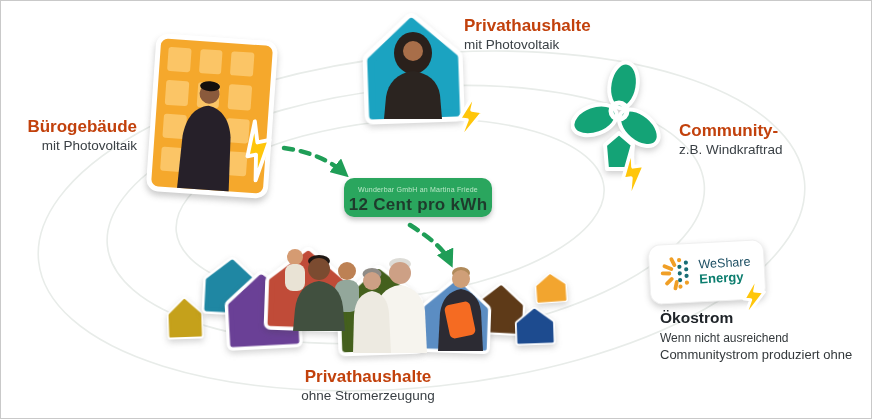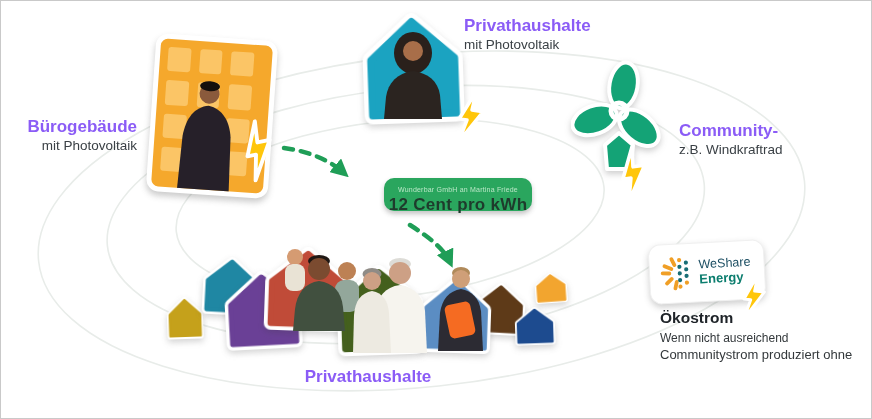--- a/index.html
+++ b/index.html
@@ -4,21 +4,21 @@
 <style>
   html,body{margin:0;padding:0;background:#fff;}
   #canvas{
     position:relative;width:870px;height:417px;background:#ffffff;
     border:1px solid #c9c9c9;overflow:hidden;
     font-family:"Liberation Sans",sans-serif;
   }
   svg{display:block;}
   .abs{position:absolute;}
   
-  .label .t{font-weight:bold;font-size:17px;color:#8b5cf6;line-height:1.12;}
+  .label .t{font-weight:bold;font-size:17px;color:#c2410c;line-height:1.12;}
   .label .s{font-size:13.5px;color:#3a4045;line-height:1.3;margin-top:1px;}
   .label.right{text-align:right;}
   .label.center{text-align:center;}
   
   .office{
     left:150px;top:36px;width:112px;height:148px;
     background:#f5a82c;border:5px solid #fff;border-radius:12px;
     transform:rotate(4deg);overflow:hidden;
     box-shadow:0 4px 6px rgba(70,70,70,.28);z-index:4;
   }
@@ -30,24 +30,23 @@
   
   .shadow{filter:drop-shadow(0 3px 3px rgba(60,60,60,.25));}
   
   .bolt polygon{fill:#ffc60b;stroke:#ffffff;stroke-width:4;stroke-linejoin:round;}
   
   .house{overflow:visible;filter:drop-shadow(0 3px 3px rgba(60,60,60,.22));}
   .house .hb{fill:#ffffff;stroke:#ffffff;stroke-width:16;stroke-linejoin:round;}
   .house .hi{stroke-width:7;stroke-linejoin:round;}
   
   .price{
-    left:343px;top:177px;width:148px;height:33px;background:#2aa65e;
+    left:343px;top:177px;width:148px;height:39px;background:#2aa65e;
     border-radius:10px;box-shadow:0 3px 5px rgba(60,60,60,.3);z-index:9;
     text-align:center;
-    margin-left:40px;
   }
   .price .cap{font-size:7px;color:#b9e6c6;margin-top:8px;letter-spacing:.2px;}
   .price .val{font-size:17px;font-weight:bold;color:#1e3b2c;margin-top:2px;letter-spacing:.3px;}
   
   .card{
     left:648px;top:241px;width:114px;height:58px;background:#fff;border-radius:12px;
     transform:rotate(-3deg);box-shadow:0 3px 6px rgba(60,60,60,.25);
     display:flex;align-items:center;z-index:9;border:1px solid #f0f0f0;
   }
   .card .l1{font-size:12.5px;color:#1d4f63;line-height:1.1;}
@@ -208,20 +207,21 @@
     <polygon class="hb" points="50,8 92,42 92,92 8,92 8,42"></polygon>
     <polygon class="hi" points="50,8 92,42 92,92 8,92 8,42" fill="#1d4b8f" stroke="#1d4b8f"></polygon>
   </svg>
   <svg class="abs house" style="left:534px;top:272px;width:32px;height:30px;transform:rotate(-4deg);z-index:3;" viewBox="0 0 100 100" preserveAspectRatio="none">
     <polygon class="hb" points="50,8 92,42 92,92 8,92 8,42"></polygon>
     <polygon class="hi" points="50,8 92,42 92,92 8,92 8,42" fill="#f2a52f" stroke="#f2a52f"></polygon>
   </svg>
 
   <div class="abs label center" style="left:252px;top:366px;width:230px;z-index:10;">
     <div class="t">Privathaushalte</div>
+    <div class="s">ohne Stromerzeugung</div>
   </div>
 
   <div class="abs card">
     <svg width="38" height="46" viewBox="0 0 40 46" style="margin-left:6px;">
       <g stroke="#f09f26" stroke-width="4" stroke-linecap="round">
         <line x1="19.8" y1="13.9" x2="16.9" y2="7.5"></line>
         <line x1="16.4" y1="18" x2="9.3" y2="14.5"></line>
         <line x1="14" y1="22.5" x2="7" y2="22"></line>
         <line x1="16.3" y1="28.4" x2="11" y2="32.9"></line>
         <line x1="21.4" y1="31.7" x2="19.6" y2="38.4"></line>

